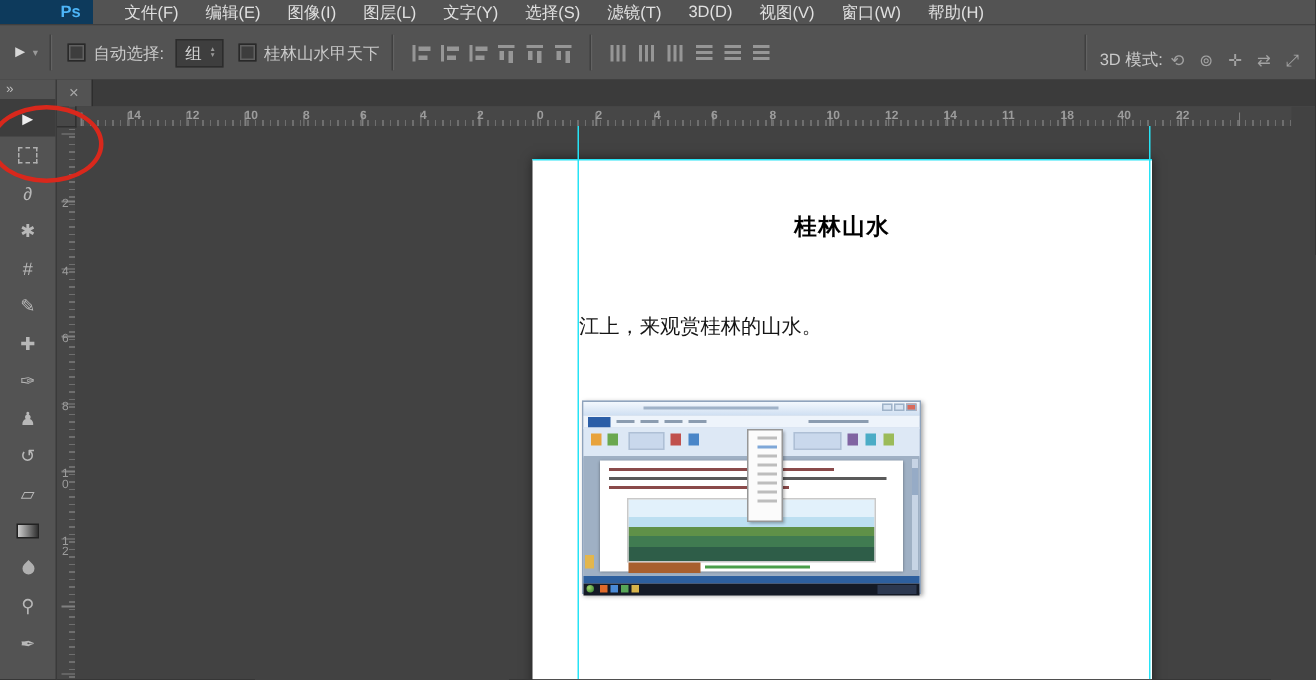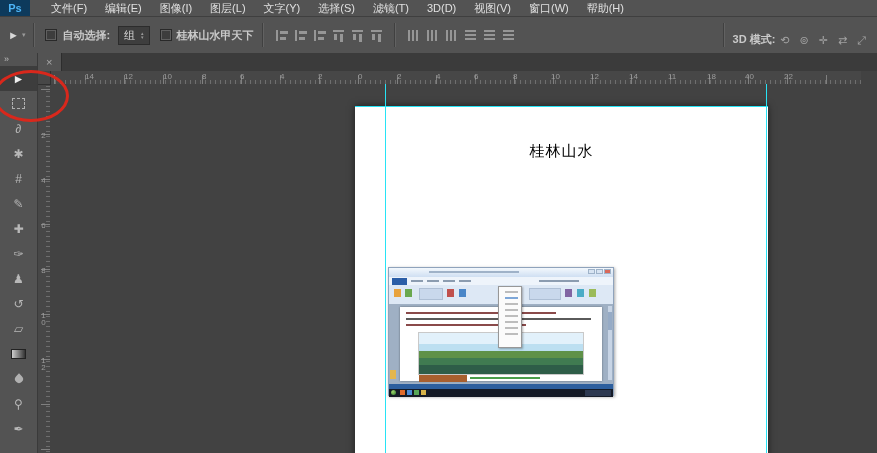--- a/index.html
+++ b/index.html
@@ -4,32 +4,32 @@
 <style>
   html,body{margin:0;padding:0;background:#222;}
   #screen{position:relative;width:877px;height:453px;overflow:hidden;background:#535353;
           font-family:"Liberation Sans","DejaVu Sans",sans-serif;color:#ccc;
           -webkit-font-smoothing:antialiased;}
 
   
   #menubar{position:absolute;left:0;top:0;right:0;height:16px;background:#535353;
            border-bottom:1px solid #3f3f3f;display:flex;align-items:center;font-size:11px;color:#e0e0e0;}
   .logo{width:30px;height:16px;background:#0d3a5c;color:#4db5f7;font-weight:bold;font-size:11px;
-        display:flex;align-items:center;justify-content:center;margin-right:12px;}
+        display:flex;align-items:center;justify-content:center;margin-right:12px;padding-left:32px;}
   .menu-item{padding:0 9px;white-space:nowrap;cursor:default;}
 
   
   #optionsbar{position:absolute;left:0;top:17px;right:0;height:36px;background:#535353;
               border-bottom:1px solid #3a3a3a;display:flex;align-items:center;font-size:11px;color:#c9c9c9;}
   .opt-tool{display:flex;align-items:center;margin-left:8px;gap:3px;color:#d8d8d8;}
   .opt-tool .caret{font-size:7px;color:#9a9a9a;}
   .vsep{width:1px;height:24px;background:#404040;border-right:1px solid #626262;margin:0 8px;flex:0 0 auto;}
   .cb{width:10px;height:10px;background:#3d3d3d;border:1px solid #292929;box-shadow:inset 0 0 0 1px #606060;
       margin:0 5px 0 2px;flex:0 0 auto;}
-  .lbl{white-space:nowrap;font-weight:bold;}
+  .lbl{white-space:nowrap;}
   .dd{display:flex;align-items:center;background:#3e3e3e;border:1px solid #2c2c2c;height:17px;
       padding:0 5px;margin:0 8px;gap:6px;color:#d5d5d5;}
   .dd-arrows{display:flex;flex-direction:column;font-size:5px;line-height:4px;color:#9a9a9a;}
   .ico{display:inline-block;width:15px;height:13px;margin:0 2px;flex:0 0 auto;}
   .ico.align{background:
     linear-gradient(#969696,#969696) 2px 1px/2px 11px no-repeat,
     linear-gradient(#969696,#969696) 6px 2px/8px 3px no-repeat,
     linear-gradient(#969696,#969696) 6px 8px/6px 3px no-repeat;}
   .ico.dist{background:
     linear-gradient(#969696,#969696) 2px 1px/2px 11px no-repeat,
@@ -54,21 +54,21 @@
   .tool.selected{background:#3d3d3d;color:#efefef;}
   .shape-marquee{width:11px;height:9px;border:1px dashed #b0b0b0;display:block;}
   .shape-gradient{width:13px;height:8px;display:block;background:linear-gradient(to right,#cdcdcd,#333);
                   border:1px solid #222;}
   .shape-drop{width:8px;height:8px;display:block;background:#b0b0b0;border-radius:0 50% 50% 50%;
               transform:rotate(45deg);}
 
   
   #canvas{position:absolute;left:37px;top:71px;right:0;bottom:0;background:#424242;}
   #hruler{position:absolute;left:13px;top:0;right:16px;height:13px;background:#474747;
-          border-bottom:1px solid #303030;}
+          border-bottom:1px solid #303030;font-weight:bold;}
   #hruler::before{content:"";position:absolute;left:0;right:0;bottom:0;height:9px;
           background:repeating-linear-gradient(to right,#808080 0 1px,transparent 1px 39px);
           background-position:35px 0;}
   #hruler::after{content:"";position:absolute;left:0;right:0;bottom:0;height:4px;
           background:repeating-linear-gradient(to right,#6e6e6e 0 1px,transparent 1px 5px);}
   .hnum{position:absolute;top:1px;font-size:8px;color:#9c9c9c;z-index:2;}
   #vruler{position:absolute;left:0;top:0;width:13px;bottom:0;background:#474747;
           border-right:1px solid #303030;}
   #vruler::before{content:"";position:absolute;top:0;bottom:0;right:0;width:9px;
           background:repeating-linear-gradient(to bottom,#808080 0 1px,transparent 1px 45px);
@@ -80,21 +80,21 @@
   #corner{position:absolute;left:0;top:0;width:13px;height:13px;background:#474747;
           border-right:1px solid #303030;border-bottom:1px solid #303030;z-index:3;}
   #viewport{position:absolute;left:13px;top:13px;right:0;bottom:0;background:#424242;overflow:hidden;}
 
   
   #page{position:absolute;left:305px;top:22px;width:413px;height:400px;background:#ffffff;
         box-shadow:0 0 7px rgba(0,0,0,.55);}
   .guide-v{position:absolute;top:0;bottom:0;width:1px;background:#27e3f5;z-index:4;}
   .guide-h{position:absolute;height:1px;background:#27e3f5;z-index:4;}
   .pg-title{position:absolute;top:36px;left:0;width:100%;text-align:center;color:#000;
-            font-size:15px;font-weight:normal;letter-spacing:1px;}
+            font-size:15px;font-weight:bold;letter-spacing:1px;}
   .pg-line{position:absolute;color:#141414;font-size:13.5px;white-space:nowrap;}
   .pg-l1{top:79px;left:55px;}
   .pg-l2{top:103px;left:31px;}
 
   
   .word-win{position:absolute;left:33px;top:161px;width:226px;height:129px;background:#cdd9ea;
             border:1px solid #8fa3bc;box-sizing:border-box;box-shadow:1px 1px 3px rgba(0,0,0,.35);}
   .word-win i{display:block;position:absolute;}
   .ww-title{position:absolute;left:0;top:0;right:0;height:9px;
             background:linear-gradient(#f3f8fd,#cfdff2);border-bottom:1px solid #b6c7db;}
@@ -274,20 +274,21 @@
       <div class="vnum" style="top:150px">6</div>
       <div class="vnum" style="top:195px">8</div>
       <div class="vnum" style="top:240px">10</div>
       <div class="vnum" style="top:285px">12</div>
     </div>
 
     <div id="viewport">
 
       <div id="page">
         <div class="pg-title">桂林山水</div>
+        <div class="pg-line pg-l2">江上，来观赏桂林的山水。</div>
 
         <div class="word-win">
           <div class="ww-title">
             <i style="left:40px;top:3px;width:90px;height:2px;background:#9fb2c8"></i>
             <span class="ww-btns">
                 <i></i>
                 <i></i>
                 <i class="close"></i>
               </span>
           </div>

